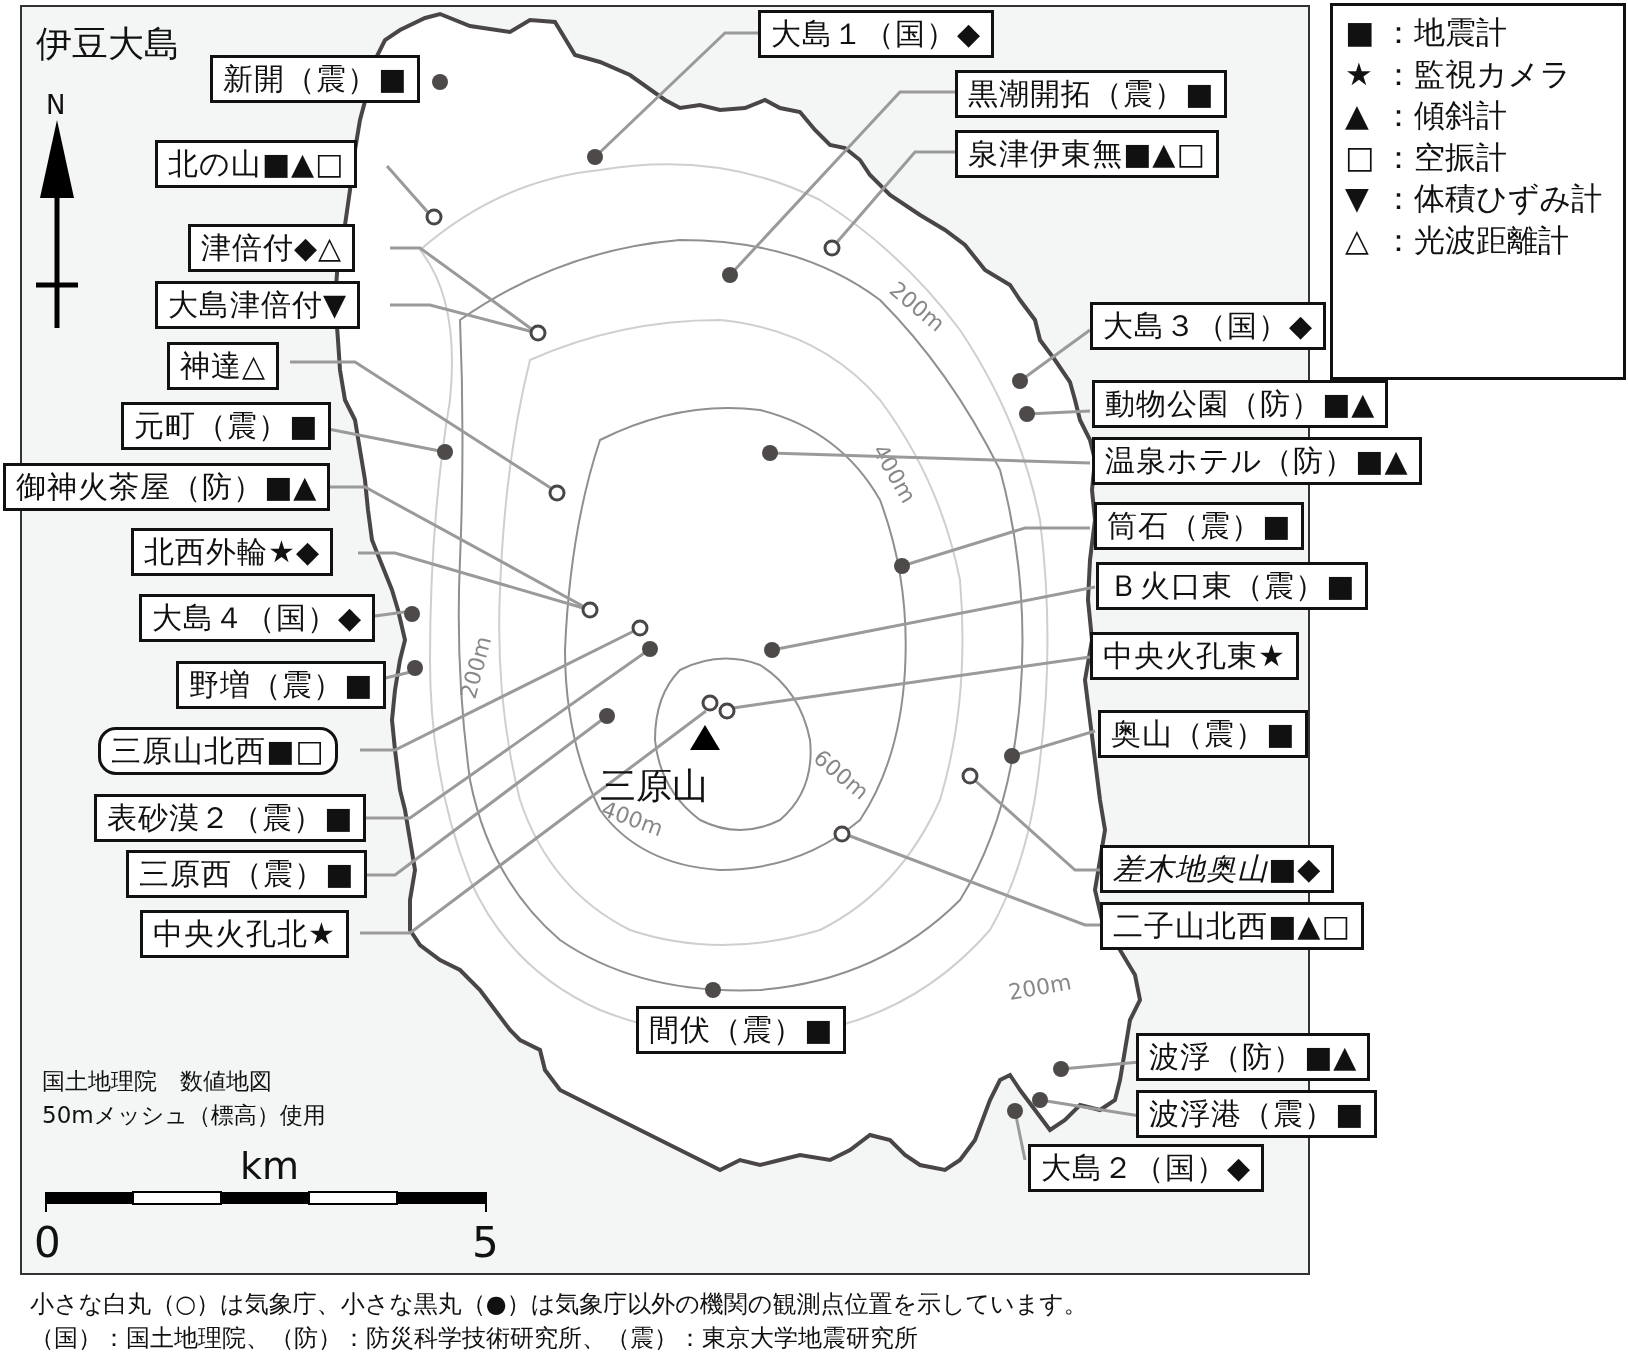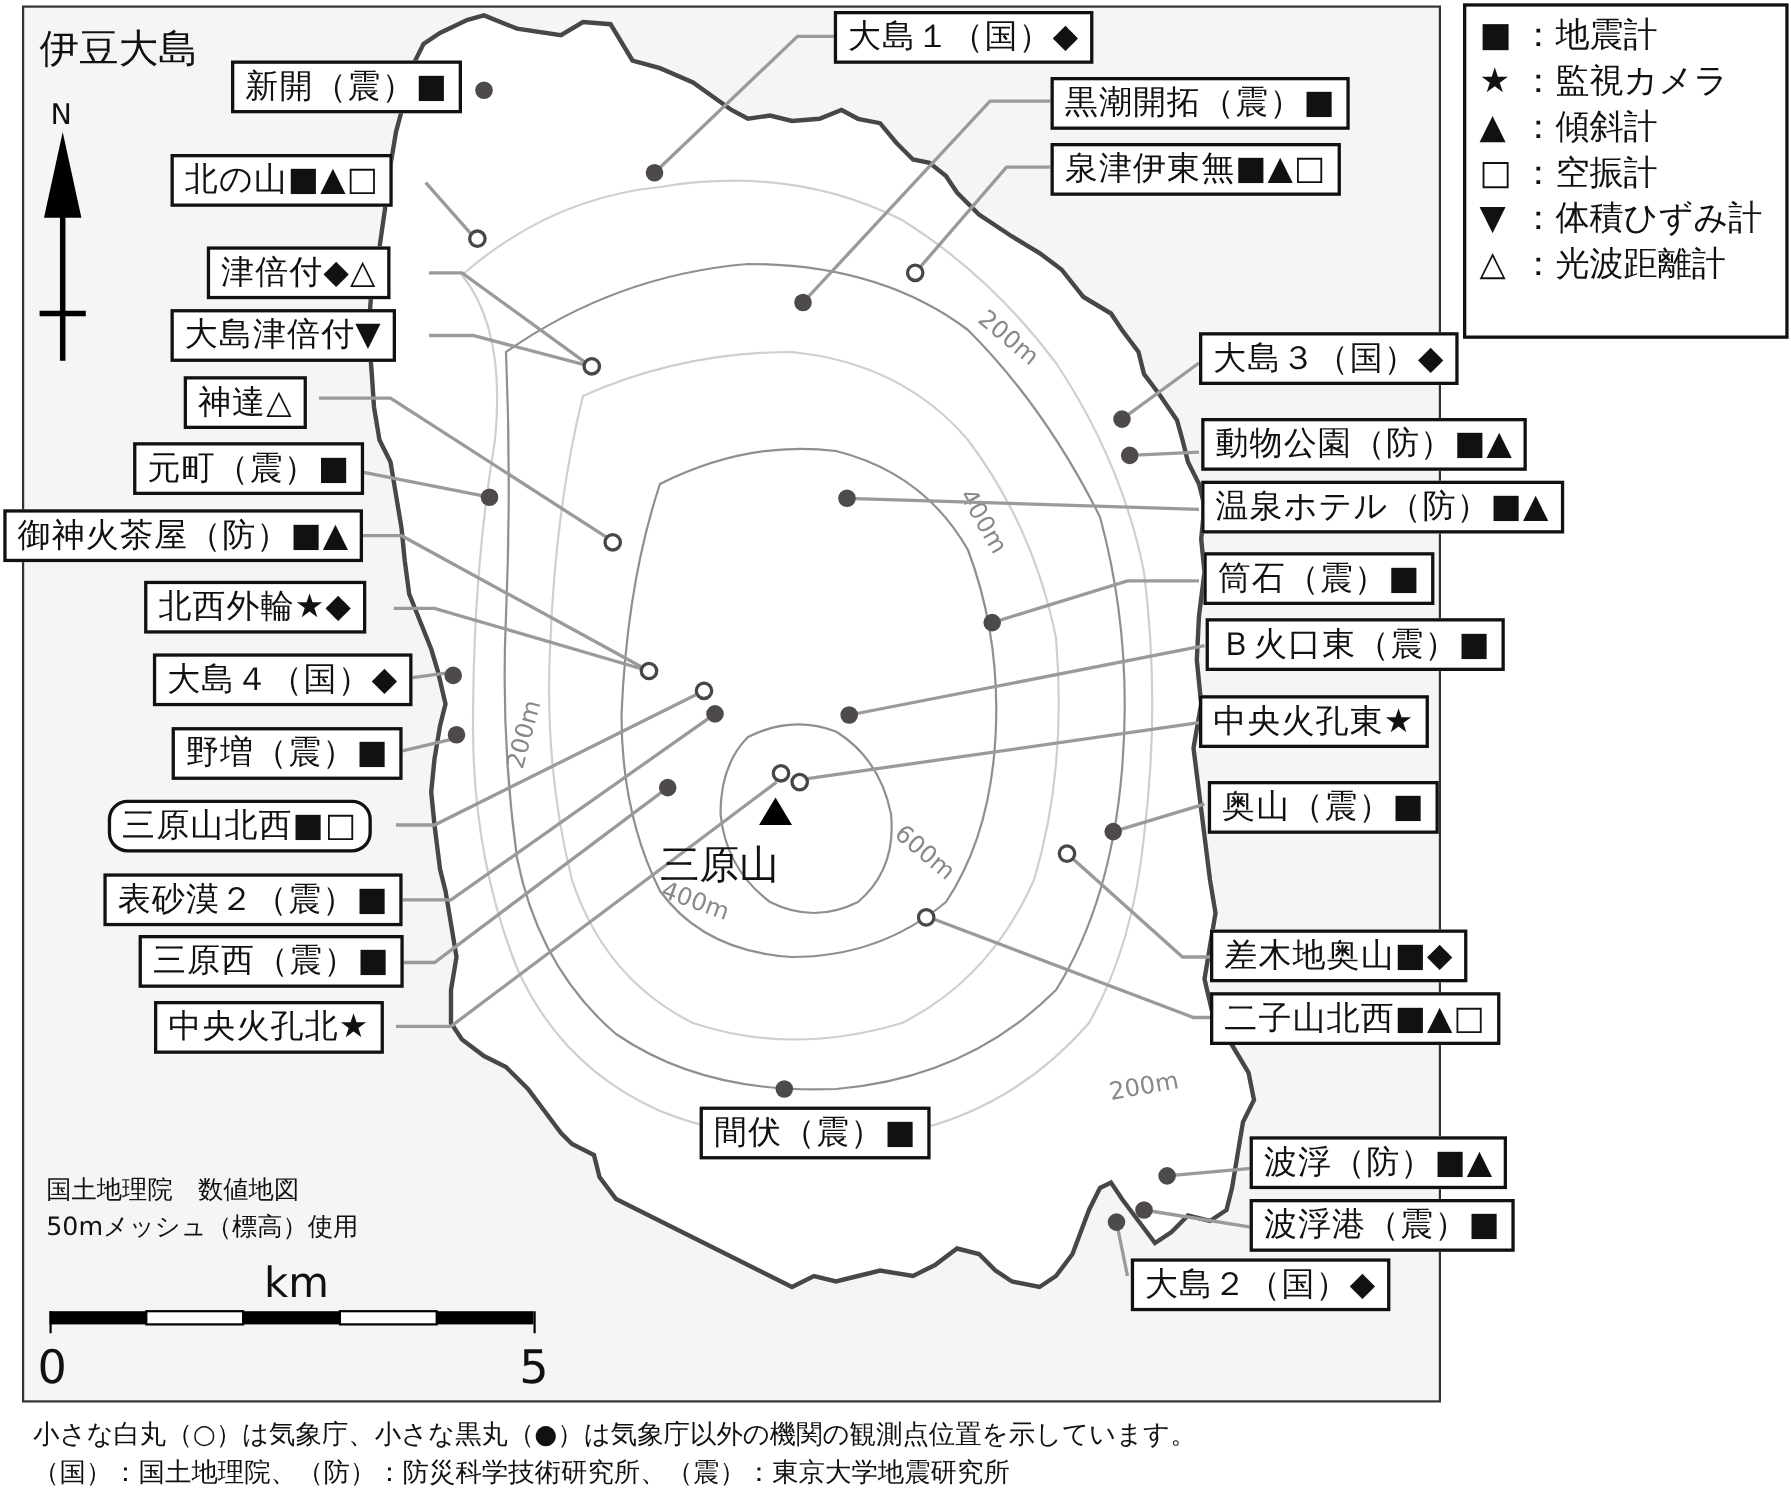--- a/index.html
+++ b/index.html
@@ -4,21 +4,21 @@
 <style>
   html, body { margin: 0; padding: 0; background: #ffffff; }
   body { width: 1628px; height: 1358px; position: relative; overflow: hidden;
          font-family: "DejaVu Sans", "Liberation Sans", sans-serif; color: #111; }
   #map-frame { position: absolute; left: 20px; top: 5px; width: 1290px; height: 1270px;
                background: #f4f6f5; border: 2px solid #333; box-sizing: border-box; }
   svg#map { position: absolute; left: 0; top: 0; }
   .lbl { position: absolute; background: #fff; border: 3px solid #111; box-sizing: border-box;
          font-size: 30px; line-height: 1; padding: 6px 10px; white-space: nowrap; letter-spacing: 1px; }
   .title { position: absolute; left: 36px; top: 20px; font-size: 36px; }
-  #legend { position: absolute; left: 1330px; top: 3px; width: 296px; height: 305px;
+  #legend { position: absolute; left: 1330px; top: 3px; width: 296px; height: 377px;
             background: #fff; border: 3px solid #111; box-sizing: border-box; padding: 6px 12px; }
   .leg-row { font-size: 31px; line-height: 41.5px; white-space: nowrap; }
   .leg-sym { display: inline-block; width: 38px; }
   .credit { position: absolute; left: 42px; font-size: 23px; }
   .scale-lbl { position: absolute; font-size: 38px; }
   .footnote { position: absolute; left: 30px; font-size: 24px; white-space: nowrap; }
   .peak-name { position: absolute; left: 600px; top: 762px; font-size: 36px; }
   .contour-lbl { font-family: "DejaVu Sans", sans-serif; font-size: 22px; fill: #888; }
 </style>
 </head>
@@ -136,37 +136,37 @@
 
 <div class="lbl" style="left:210px;top:55px;">新開（震）■</div>
 <div class="lbl" style="left:155px;top:140px;">北の山■▲□</div>
 <div class="lbl" style="left:188px;top:224px;">津倍付◆△</div>
 <div class="lbl" style="left:155px;top:281px;">大島津倍付▼</div>
 <div class="lbl" style="left:167px;top:342px;">神達△</div>
 <div class="lbl" style="left:121px;top:402px;">元町（震）■</div>
 <div class="lbl" style="left:3px;top:463px;">御神火茶屋（防）■▲</div>
 <div class="lbl" style="left:131px;top:528px;">北西外輪★◆</div>
 <div class="lbl" style="left:139px;top:594px;">大島４（国）◆</div>
-<div class="lbl" style="left:156px;top:661px;">野増（震）■</div>
+<div class="lbl" style="left:176px;top:661px;">野増（震）■</div>
 <div class="lbl" style="left:98px;top:727px;border-radius:18px;">三原山北西■□</div>
 <div class="lbl" style="left:94px;top:794px;">表砂漠２（震）■</div>
 <div class="lbl" style="left:126px;top:850px;">三原西（震）■</div>
 <div class="lbl" style="left:140px;top:910px;">中央火孔北★</div>
 
 <div class="lbl" style="left:758px;top:10px;">大島１（国）◆</div>
 <div class="lbl" style="left:955px;top:70px;">黒潮開拓（震）■</div>
 <div class="lbl" style="left:955px;top:130px;">泉津伊東無■▲□</div>
 <div class="lbl" style="left:1090px;top:302px;">大島３（国）◆</div>
 <div class="lbl" style="left:1092px;top:380px;">動物公園（防）■▲</div>
 <div class="lbl" style="left:1092px;top:437px;">温泉ホテル（防）■▲</div>
 <div class="lbl" style="left:1094px;top:502px;">筒石（震）■</div>
 <div class="lbl" style="left:1096px;top:562px;">Ｂ火口東（震）■</div>
 <div class="lbl" style="left:1090px;top:632px;">中央火孔東★</div>
 <div class="lbl" style="left:1098px;top:710px;">奥山（震）■</div>
-<div class="lbl" style="left:1100px;top:845px;">差木地奥山■◆</div>
+<div class="lbl" style="left:1100px;top:845px;font-style:italic;">差木地奥山■◆</div>
 <div class="lbl" style="left:1100px;top:902px;">二子山北西■▲□</div>
 
 <div class="lbl" style="left:636px;top:1006px;">間伏（震）■</div>
 <div class="lbl" style="left:1136px;top:1033px;">波浮（防）■▲</div>
 <div class="lbl" style="left:1136px;top:1090px;">波浮港（震）■</div>
 <div class="lbl" style="left:1028px;top:1144px;">大島２（国）◆</div>
 
 <div id="legend">
   <div class="leg-row"><span class="leg-sym">■</span>：<span>地震計</span></div>
   <div class="leg-row"><span class="leg-sym">★</span>：<span>監視カメラ</span></div>

